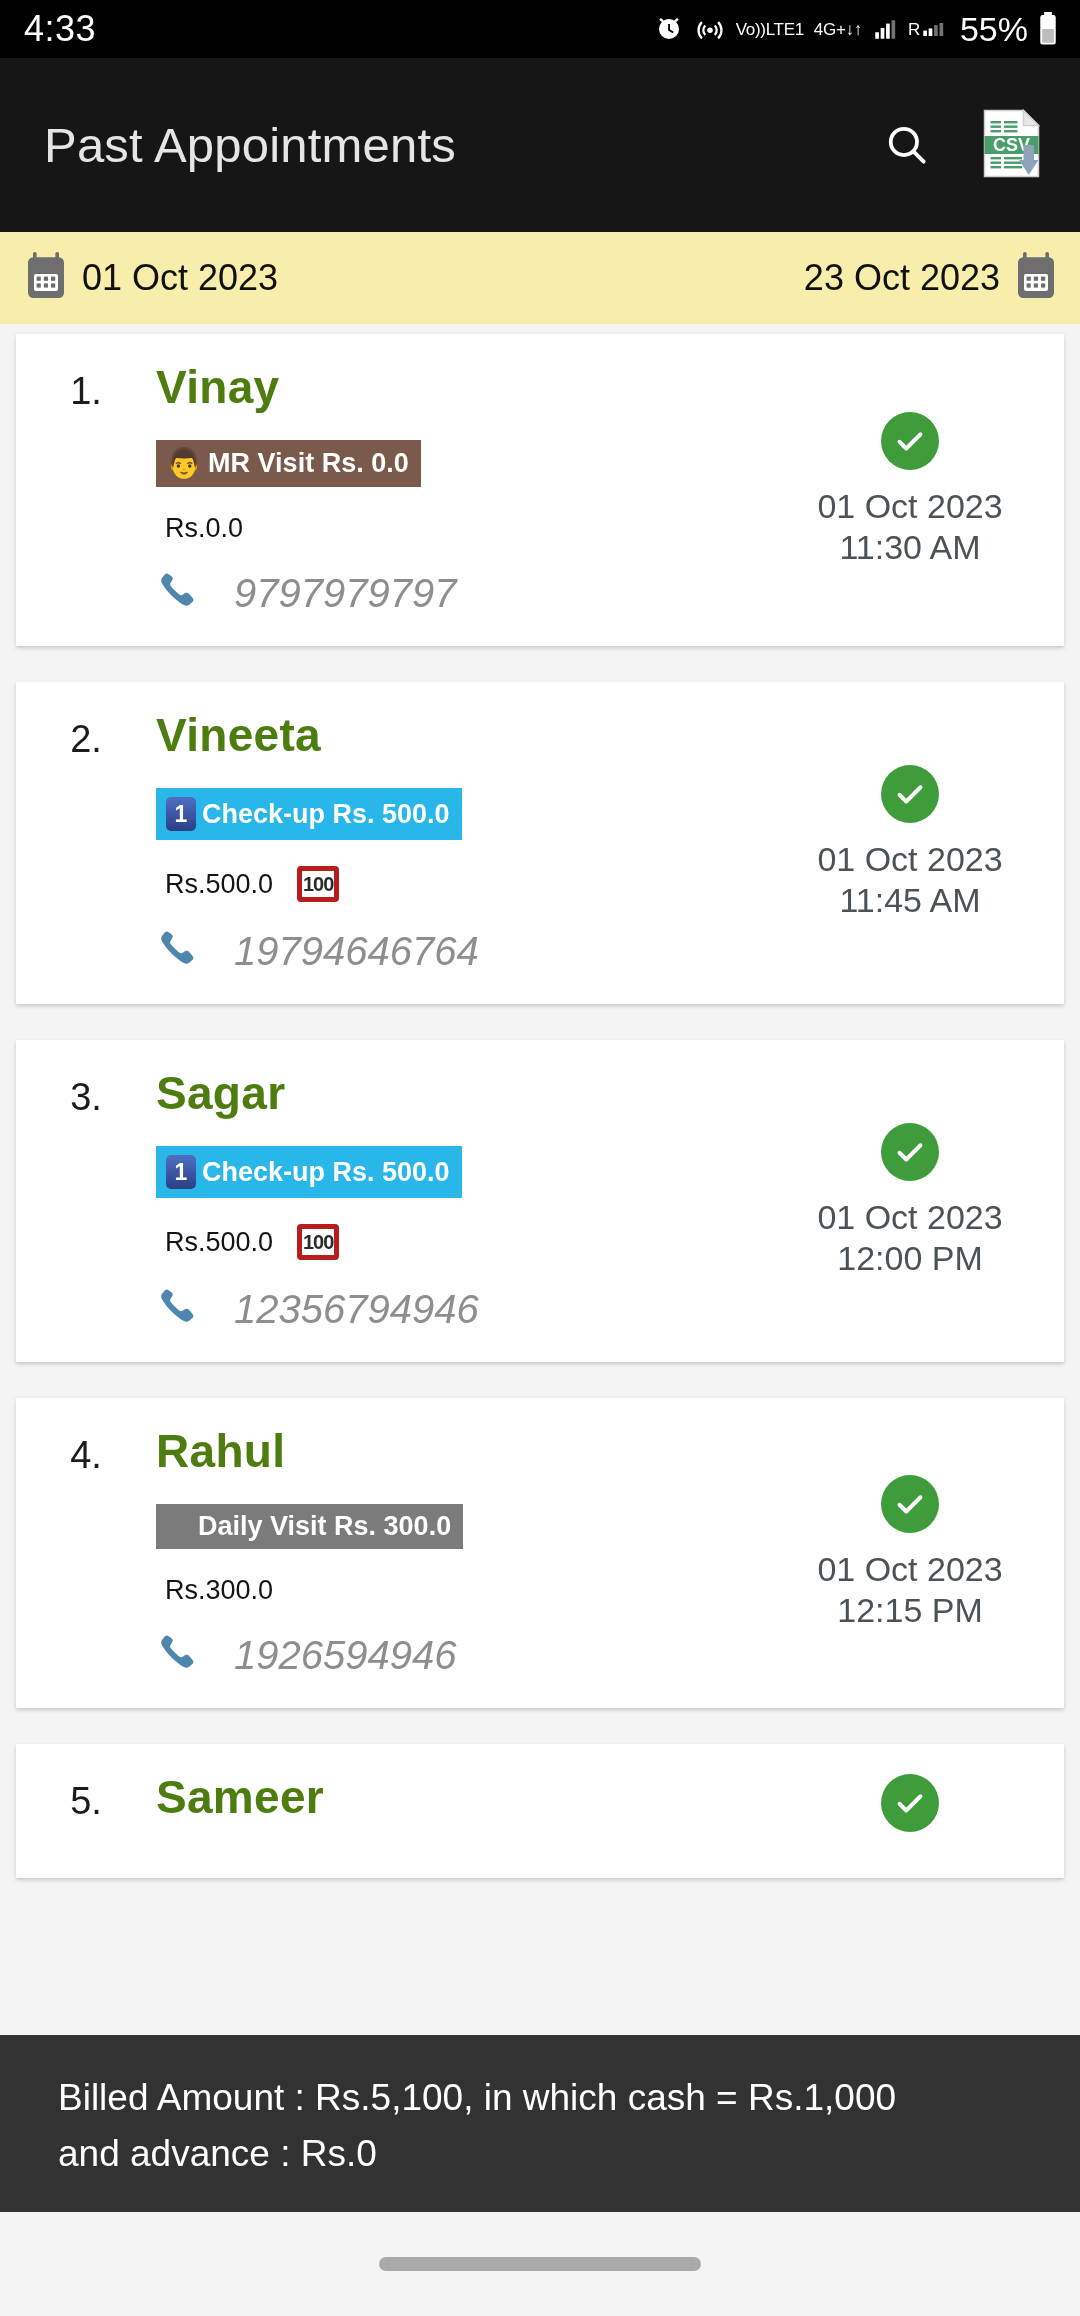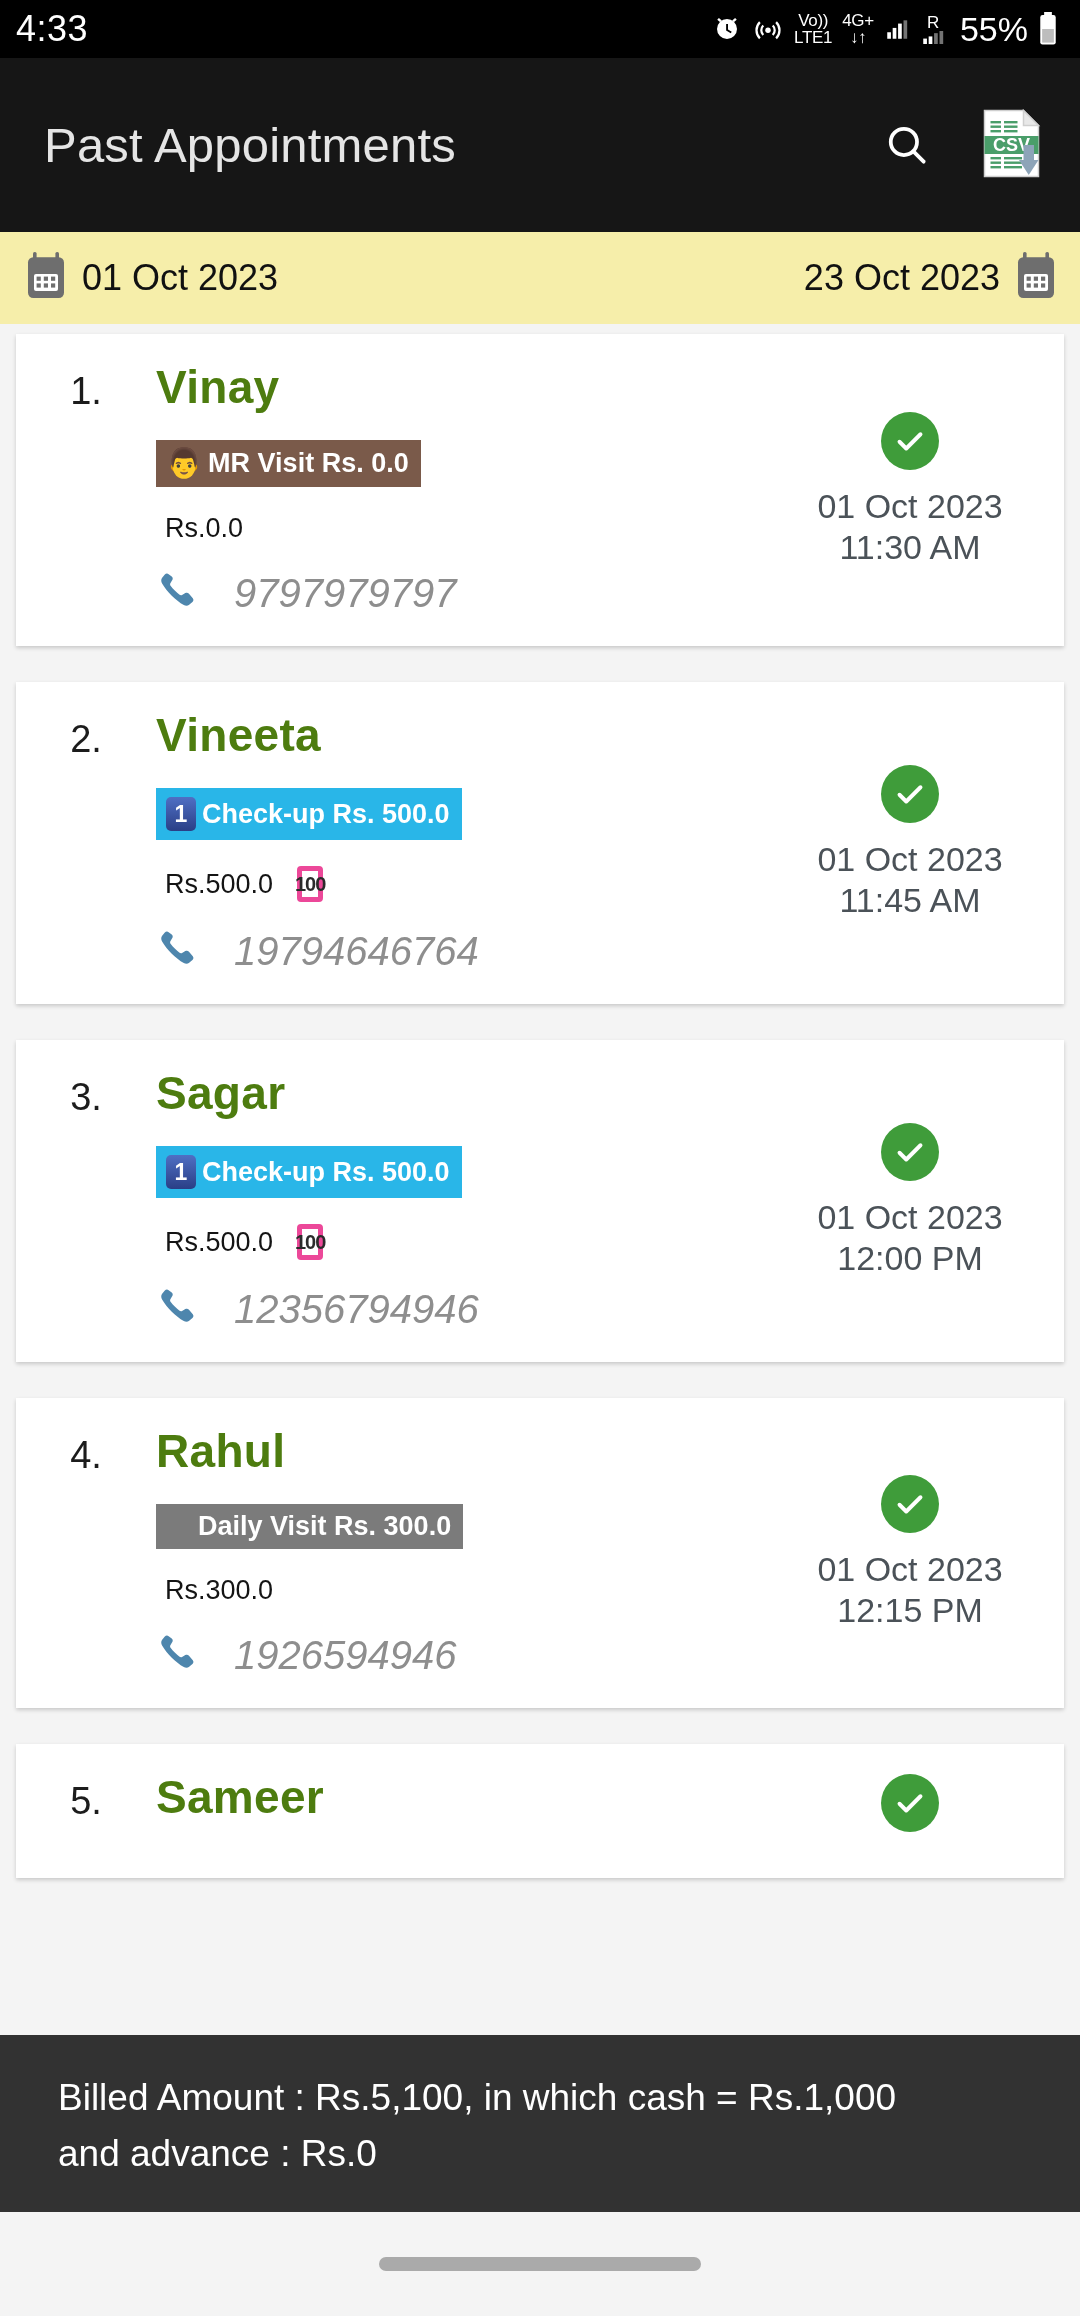--- a/index.html
+++ b/index.html
@@ -16,37 +16,37 @@
   }
 
   
   .statusbar {
     height: 58px;
     background: #000000;
     color: #ffffff;
     display: flex;
     align-items: center;
     justify-content: space-between;
-    padding: 0 22px 0 16px;
+    padding: 0 22px 0 24px;
     box-sizing: border-box;
   }
   .status-time {
     font-size: 36px;
     letter-spacing: 0.5px;
     line-height: 1;
   }
   .status-right {
     display: flex;
     align-items: center;
     gap: 10px;
   }
   .sb-icon { display: flex; align-items: center; }
   .sb-stack {
     display: flex;
-    flex-direction: column;
+    flex-direction: row;
     align-items: center;
     justify-content: center;
     line-height: 1;
   }
   .sb-stack .l1 { font-size: 17px; letter-spacing: -0.3px; }
   .sb-stack .l2 { font-size: 17px; letter-spacing: -0.3px; }
   .sb-net {
     display: flex;
     align-items: center;
     gap: 2px;
@@ -194,23 +194,23 @@
   }
   .appt-date, .appt-time {
     font-size: 34px;
     color: #4b5258;
     text-align: center;
     line-height: 1.22;
   }
 
   
   .cash-icon {
-    width: 26px;
+    width: 42px;
     height: 36px;
-    border: 5px solid #ec4899;
+    border: 5px solid #b91c1c;
     border-radius: 4px;
     display: flex;
     align-items: center;
     justify-content: center;
     background: #ffffff;
     box-sizing: border-box;
   }
   .cash-icon .inner {
     font-size: 20px;
     font-weight: bold;

